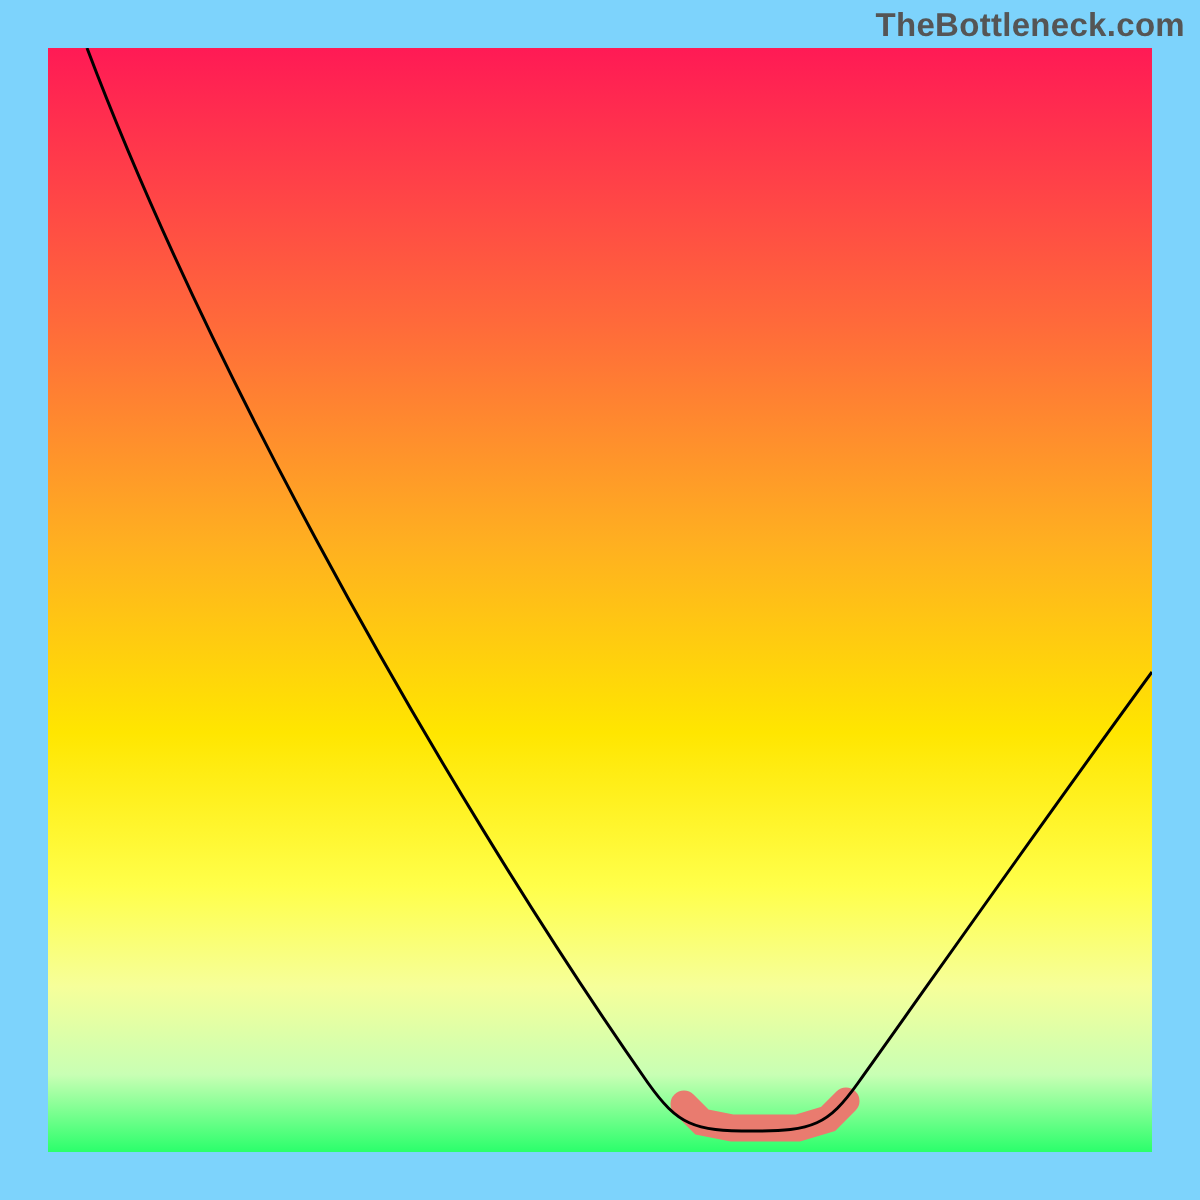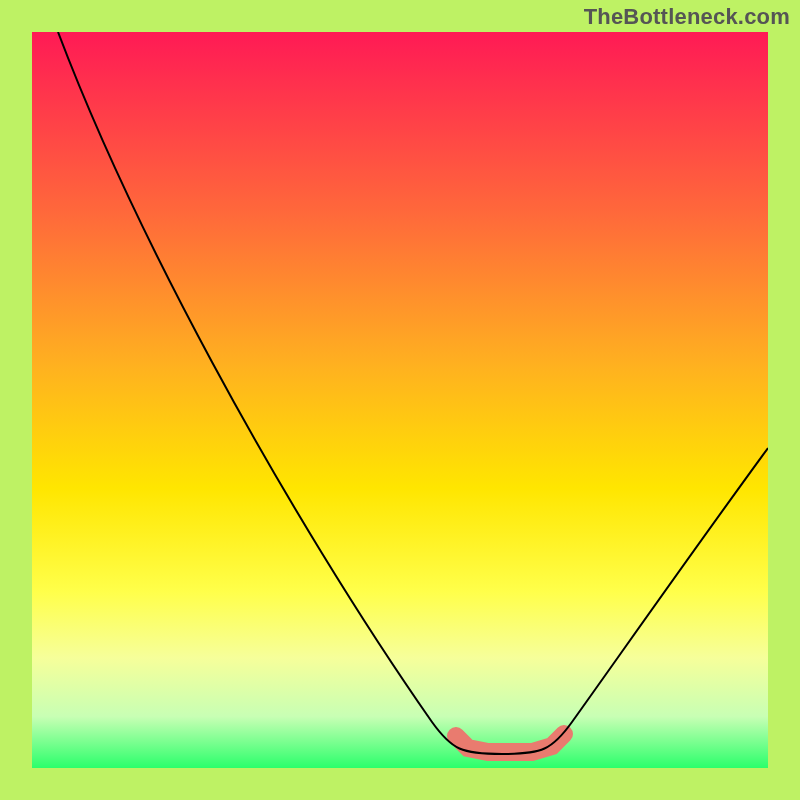--- a/index.html
+++ b/index.html
@@ -10,21 +10,21 @@
     background: #000;
     overflow: hidden;
     font-family: Arial, Helvetica, sans-serif;
   }
   .frame {
     position: absolute;
     left: 0;
     top: 0;
     width: 800px;
     height: 800px;
-    background: #bef264;
+    background: #7dd3fc;
   }
   .plot {
     position: absolute;
     left: 32px;
     top: 32px;
     width: 736px;
     height: 736px;
     background: linear-gradient(to bottom,
       #ff1a55 0%,
       #ff3a4a 10%,

